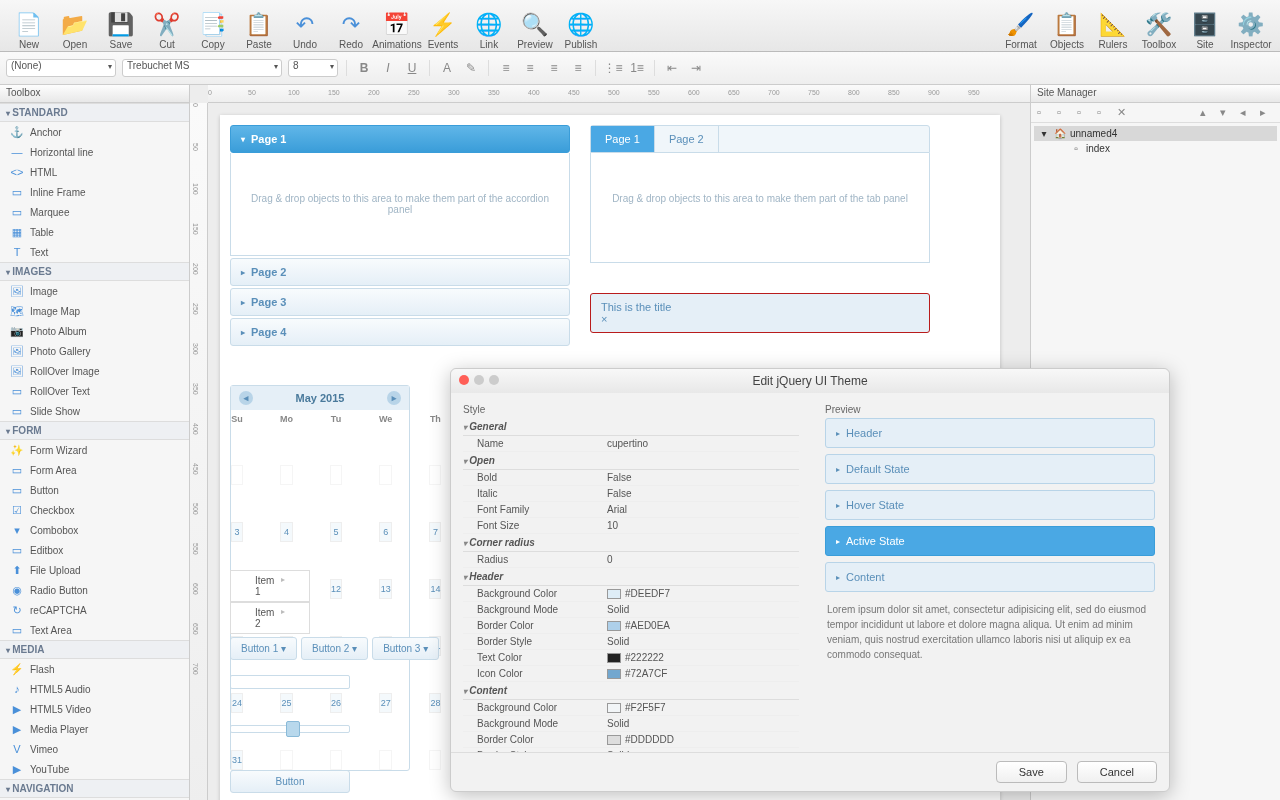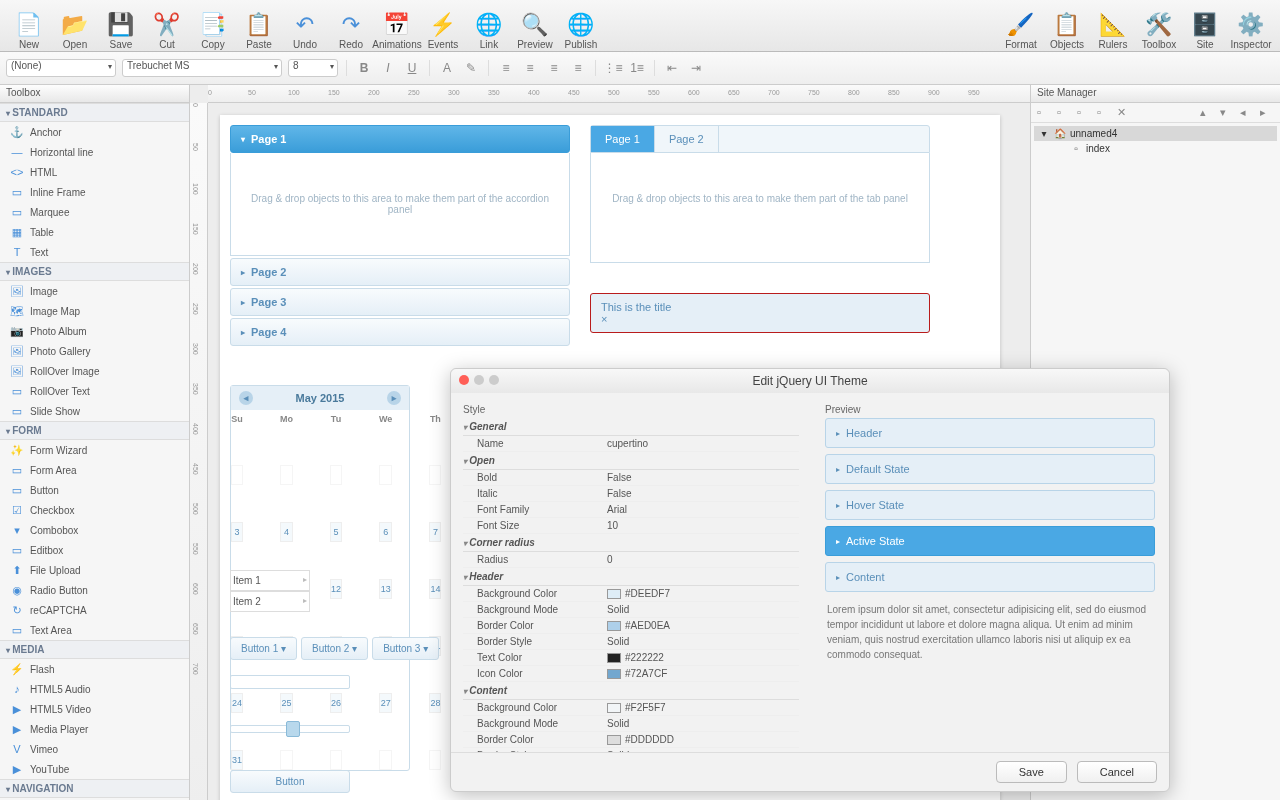--- a/index.html
+++ b/index.html
@@ -56,21 +56,21 @@
 
 .cal { position: absolute; left: 10px; top: 270px; width: 180px; border: 1px solid #c9dce9; border-radius: 3px; background: #fff; }
 .cal-hdr { background: #e5eff7; padding: 5px 8px; display: flex; justify-content: space-between; align-items: center; font-size: 11px; font-weight: bold; color: #4a7a9c; }
 .cal-nav { width: 14px; height: 14px; background: #b8d4e8; border-radius: 50%; color: #5a8fb9; display: flex; align-items: center; justify-content: center; font-size: 9px; cursor: pointer; }
 .cal-grid { display: grid; grid-template-columns: repeat(7,1fr); font-size: 9px; text-align: center; gap: 37px; }
 .cal-dh { padding: 4px 0; color: #888; font-weight: bold; }
 .cal-d { padding: 4px 0; color: #5a8fb9; border: 1px solid #eee; background: #f4f9fc; cursor: pointer; }
 .cal-d.empty { background: #fff; border: 1px solid #f5f5f5; color: #ccc; }
 
 .list-items { position: absolute; left: 10px; top: 455px; width: 80px; }
-.li-row { border: 1px solid #ddd; padding: 4px 2px; font-size: 10px; color: #555; display: flex; justify-content: space-between; background: #fff; }
+.li-row { border: 1px solid #ddd; padding: 4px 24px; font-size: 10px; color: #555; display: flex; justify-content: space-between; background: #fff; }
 .li-row .arr { color: #bbb; font-size: 8px; }
 
 .btn-group { position: absolute; left: 10px; top: 522px; display: flex; gap: 4px; }
 .ui-btn { background: linear-gradient(#f8fbfd,#e5eff7); border: 1px solid #c9dce9; border-radius: 3px; padding: 5px 10px; font-size: 10px; color: #5a8fb9; cursor: pointer; }
 
 .prog { position: absolute; left: 10px; top: 560px; width: 120px; height: 14px; background: #fff; border: 1px solid #c9dce9; border-radius: 2px; }
 .slider { position: absolute; left: 10px; top: 610px; width: 120px; height: 8px; background: #fff; border: 1px solid #c9dce9; border-radius: 2px; }
 .slider-h { position: absolute; left: 55px; top: -5px; width: 14px; height: 16px; background: #b8d8ec; border: 1px solid #8abad8; border-radius: 2px; }
 .btn-solo { position: absolute; left: 10px; top: 655px; width: 120px; }
 

